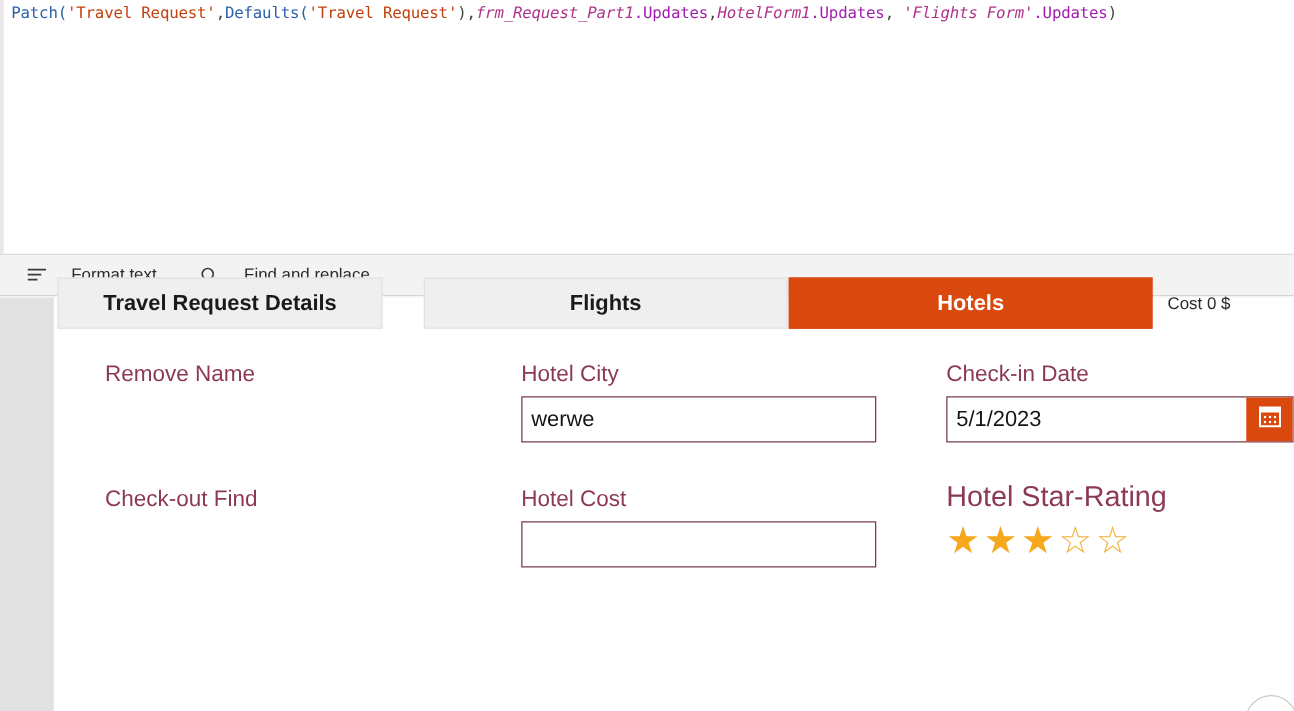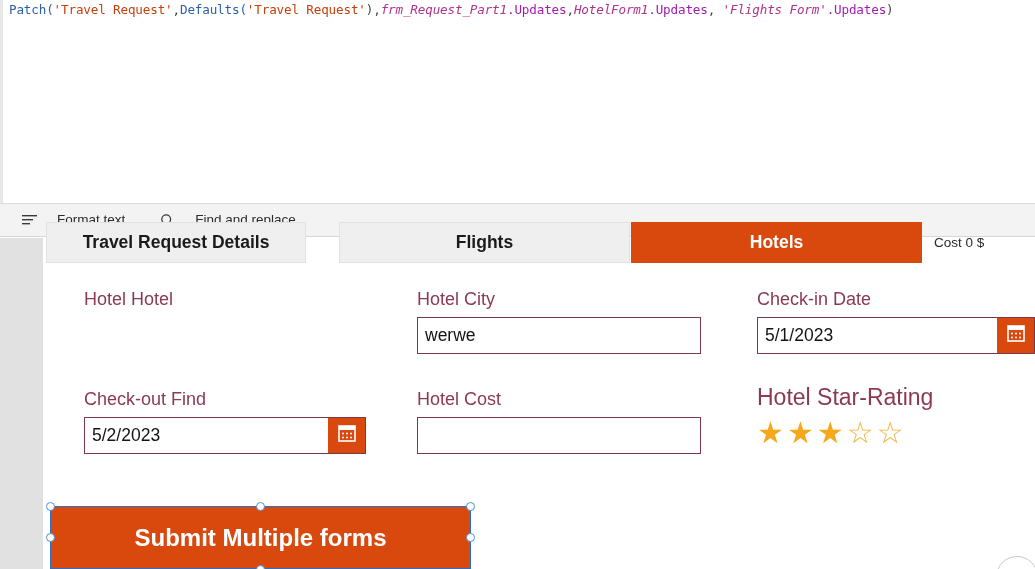--- a/index.html
+++ b/index.html
@@ -222,21 +222,21 @@
         <div class="tab t1">
           <span>Flights</span>
         </div>
         <div class="tab t2">
           <span>Hotels</span>
         </div>
         <div class="cost-label">Cost 0 $</div>
       </div>
 
       <div class="field" style="left:41px; top:51px; width:306px;">
-        <div class="f-label">Hotel Hotel</div>
+        <div class="f-label">Remove Name</div>
       </div>
 
       <div class="field" style="left:374px; top:51px; width:284px;">
         <div class="f-label">Hotel City</div>
         <div class="f-input" style="width:284px;">werwe</div>
       </div>
 
       <div class="field" style="left:714px; top:51px; width:278px;">
         <div class="f-label">Check-in Date</div>
         <div class="date-wrap">
@@ -255,39 +255,20 @@
                   <circle cx="14" cy="14.5" r="1" fill="#ffffff"></circle>
                 </svg>
               </span>
             </span>
           </div>
         </div>
       </div>
 
       <div class="field" style="left:41px; top:151px; width:282px;">
         <div class="f-label">Check-out Find</div>
-        <div class="date-wrap">
-          <div class="f-input" style="width:282px;">
-            <span>5/2/2023</span>
-            <span class="cal-btn">
-              <span>
-                <svg width="20" height="20" viewBox="0 0 20 20">
-                  <rect x="2" y="3" width="16" height="15" fill="none" stroke="#ffffff" stroke-width="1.6"></rect>
-                  <rect x="2" y="3" width="16" height="4" fill="#ffffff"></rect>
-                  <circle cx="6" cy="10.5" r="1" fill="#ffffff"></circle>
-                  <circle cx="10" cy="10.5" r="1" fill="#ffffff"></circle>
-                  <circle cx="14" cy="10.5" r="1" fill="#ffffff"></circle>
-                  <circle cx="6" cy="14.5" r="1" fill="#ffffff"></circle>
-                  <circle cx="10" cy="14.5" r="1" fill="#ffffff"></circle>
-                  <circle cx="14" cy="14.5" r="1" fill="#ffffff"></circle>
-                </svg>
-              </span>
-            </span>
-          </div>
-        </div>
       </div>
 
       <div class="field" style="left:374px; top:151px; width:284px;">
         <div class="f-label">Hotel Cost</div>
         <div class="f-input" style="width:284px;"></div>
       </div>
 
       <div class="field" style="left:714px; top:146px; width:278px;">
         <div class="f-label big">Hotel Star-Rating</div>
         <div class="stars">
@@ -295,27 +276,16 @@
           <span>★</span>
           <span>★</span>
           <span class="star-off">☆</span>
           <span class="star-off">☆</span>
         </div>
       </div>
 
     </div>
   </div>
 
-  <div class="submit-wrap">
-    <div class="submit-btn">
-      <span>Submit Multiple forms</span>
-    </div>
-    <div class="handle" style="left:-4px;  top:-4px;"></div>
-    <div class="handle" style="left:206px; top:-4px;"></div>
-    <div class="handle" style="left:416px; top:-4px;"></div>
-    <div class="handle" style="left:-4px;  top:27px;"></div>
-    <div class="handle" style="left:416px; top:27px;"></div>
-    <div class="handle" style="left:206px; top:59px;"></div>
-  </div>
 
   <div class="fab"></div>
 
 </div>
 
 </body></html>

